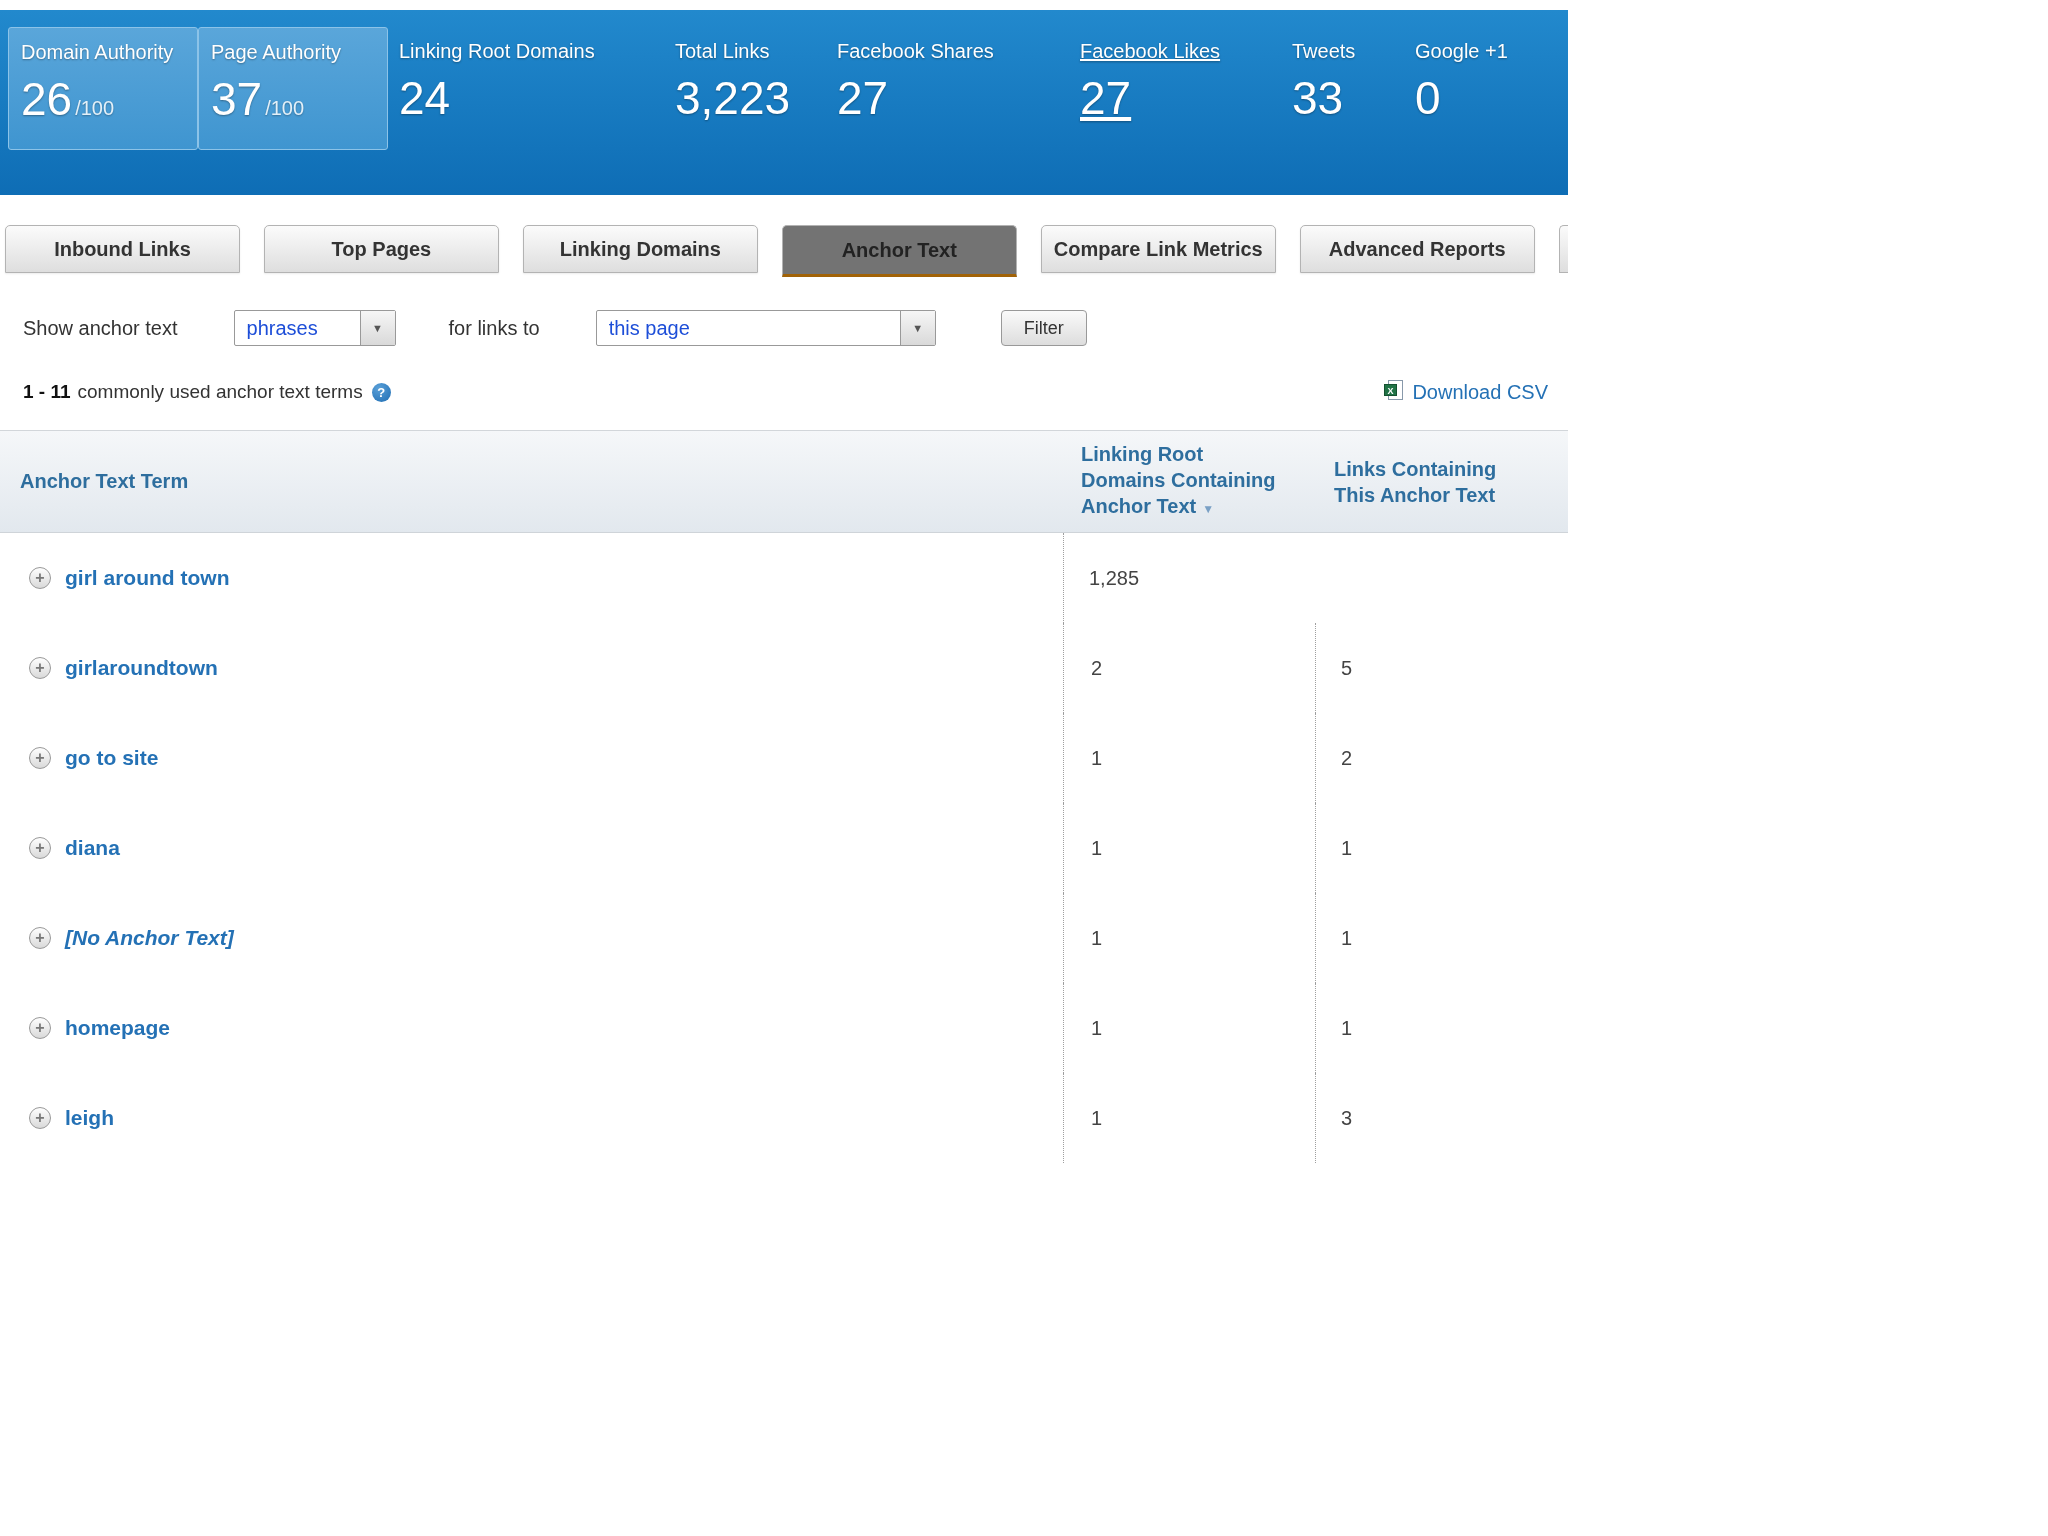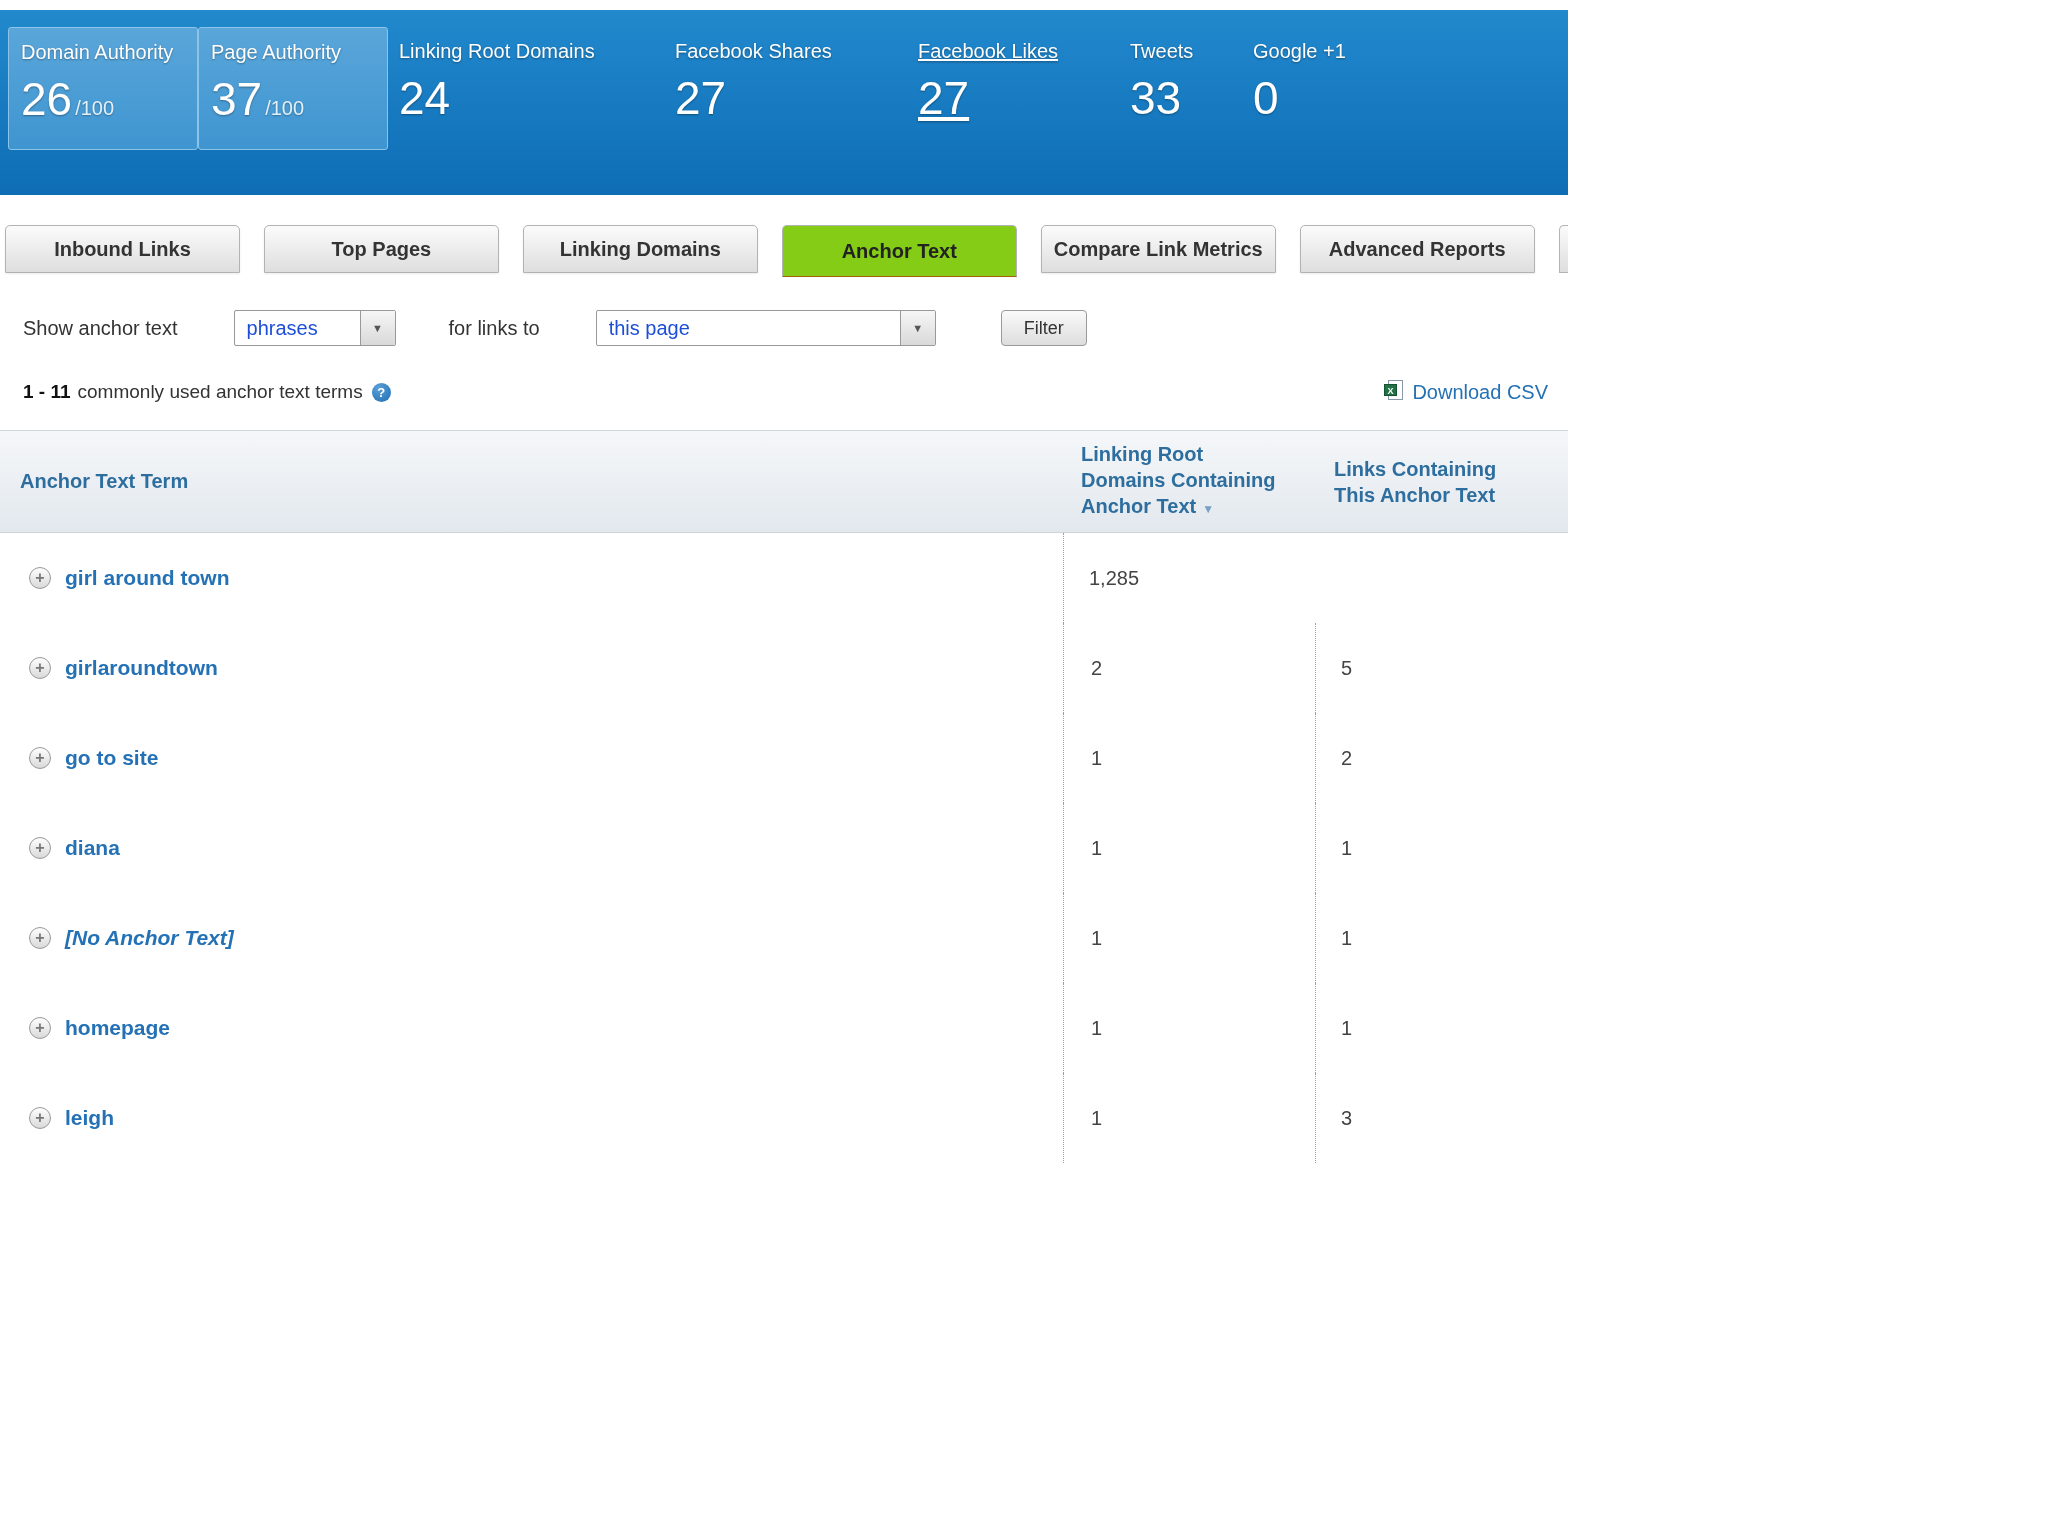--- a/index.html
+++ b/index.html
@@ -53,22 +53,22 @@
     background: linear-gradient(#fbfbfb, #dedede);
     border: 1px solid #b3b3b3;
     border-radius: 5px 5px 0 0;
     display: flex; align-items: center; justify-content: center;
     font-size: 20px; font-weight: bold; color: #333;
     box-sizing: border-box; cursor: pointer;
     box-shadow: 0 1px 2px rgba(0,0,0,.08);
     white-space: nowrap;
   }
   .tab.active {
-    background: #84cc16;
-    border-bottom: 1px solid #a16207;
+    background: #737373;
+    border-bottom: 3px solid #a16207;
     height: 52px;
     color: #222;
     box-shadow: none;
     text-align: right;
   }
   .tab-sliver {
     width: 10px; height: 48px;
     background: linear-gradient(#fbfbfb, #dedede);
     border: 1px solid #b3b3b3; border-right: none;
     border-radius: 5px 0 0 0; box-sizing: border-box;
@@ -179,20 +179,24 @@
       <div class="metric-value"><span>26</span><span class="metric-suffix">/100</span></div>
     </div>
     <div class="metric highlight m2">
       <div class="metric-label">Page Authority</div>
       <div class="metric-value"><span>37</span><span class="metric-suffix">/100</span></div>
     </div>
     <div class="metric m3">
       <div class="metric-label">Linking Root Domains</div>
       <div class="metric-value">24</div>
     </div>
+    <div class="metric m4">
+      <div class="metric-label">Total Links</div>
+      <div class="metric-value">3,223</div>
+    </div>
     <div class="metric m5">
       <div class="metric-label">Facebook Shares</div>
       <div class="metric-value">27</div>
     </div>
     <div class="metric m6">
       <div class="metric-label">Facebook Likes</div>
       <div class="metric-value">27</div>
     </div>
     <div class="metric m7">
       <div class="metric-label">Tweets</div>

